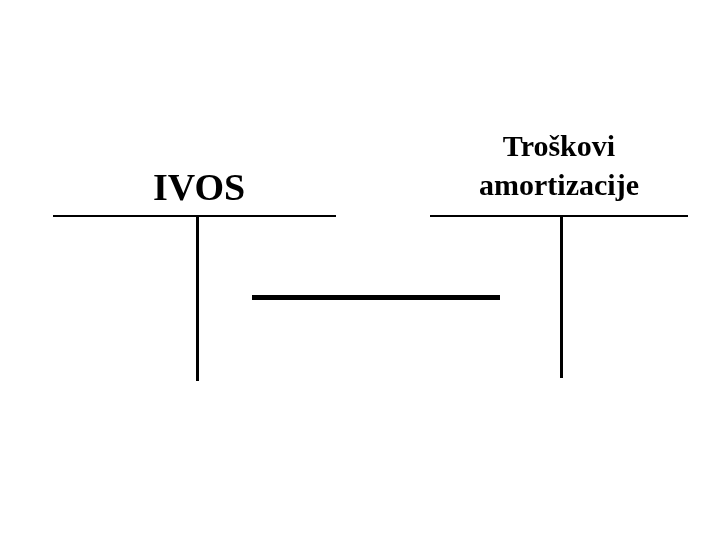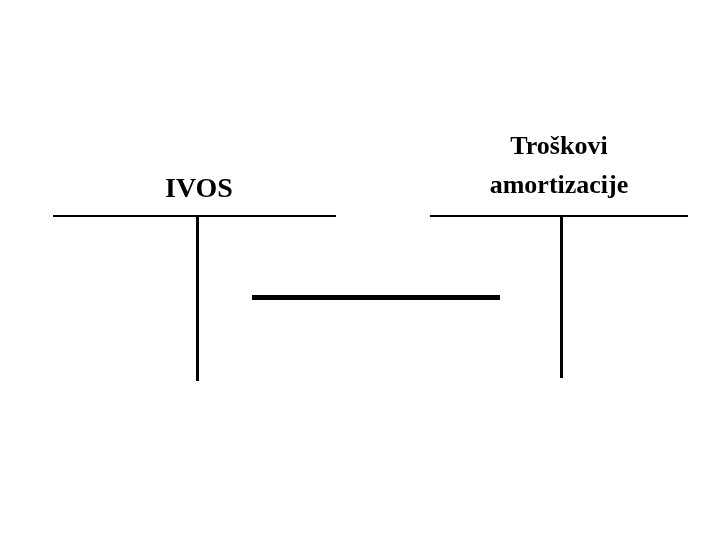--- a/index.html
+++ b/index.html
@@ -25,28 +25,28 @@
     text-align: center;
     line-height: 39px;
     white-space: pre-line;
     letter-spacing: 0px;
   }
 
   #title-left {
     left: 53px;
     width: 292px;
     top: 168px;
-    font-size: 28px;
+    font-size: 38px;
   }
 
   #title-right {
     left: 425px;
     width: 268px;
     top: 126px;
-    font-size: 26px;
+    font-size: 30px;
     font-family: Liberation Serif, serif;
   }
 
   
   .h-rule {
     position: absolute;
     height: 2px;
     background: #000000;
   }
   .v-rule {

